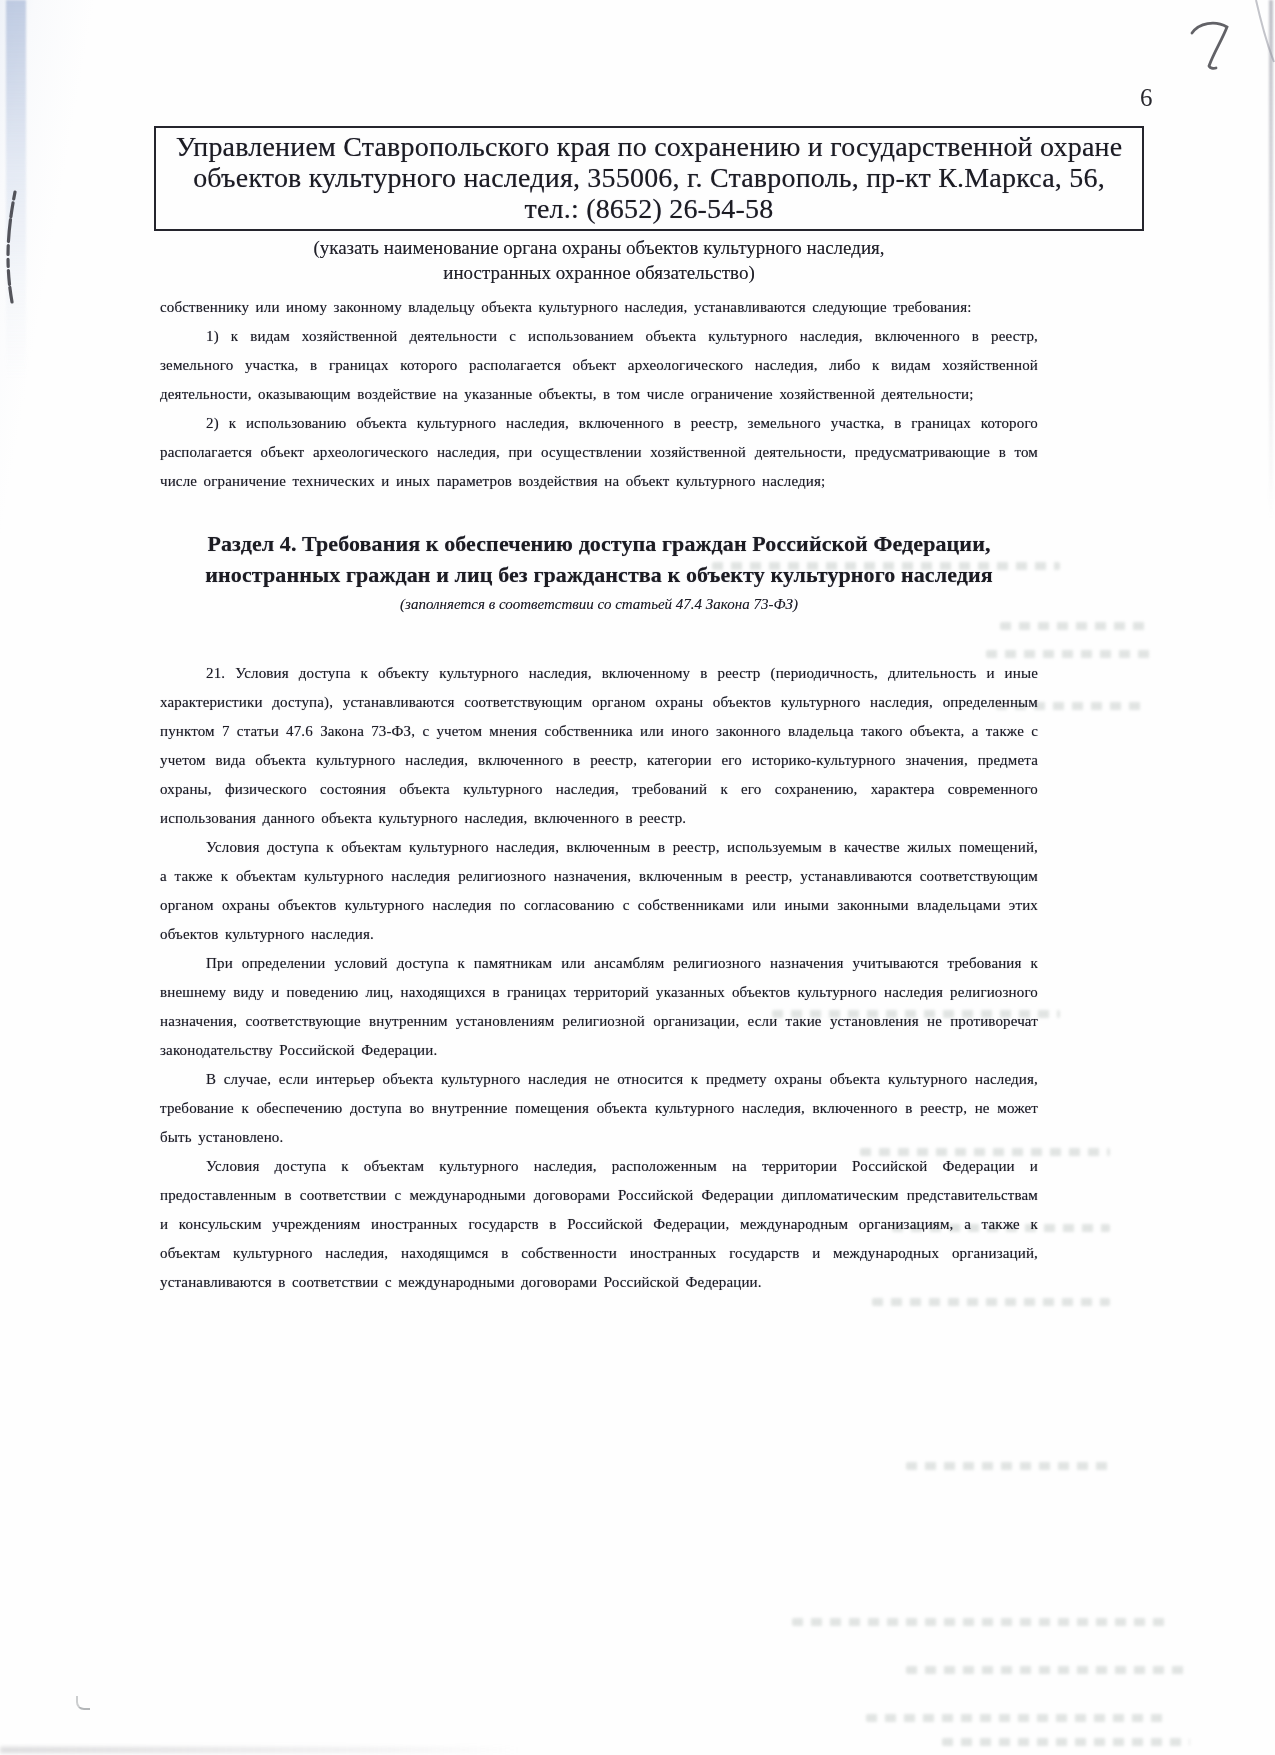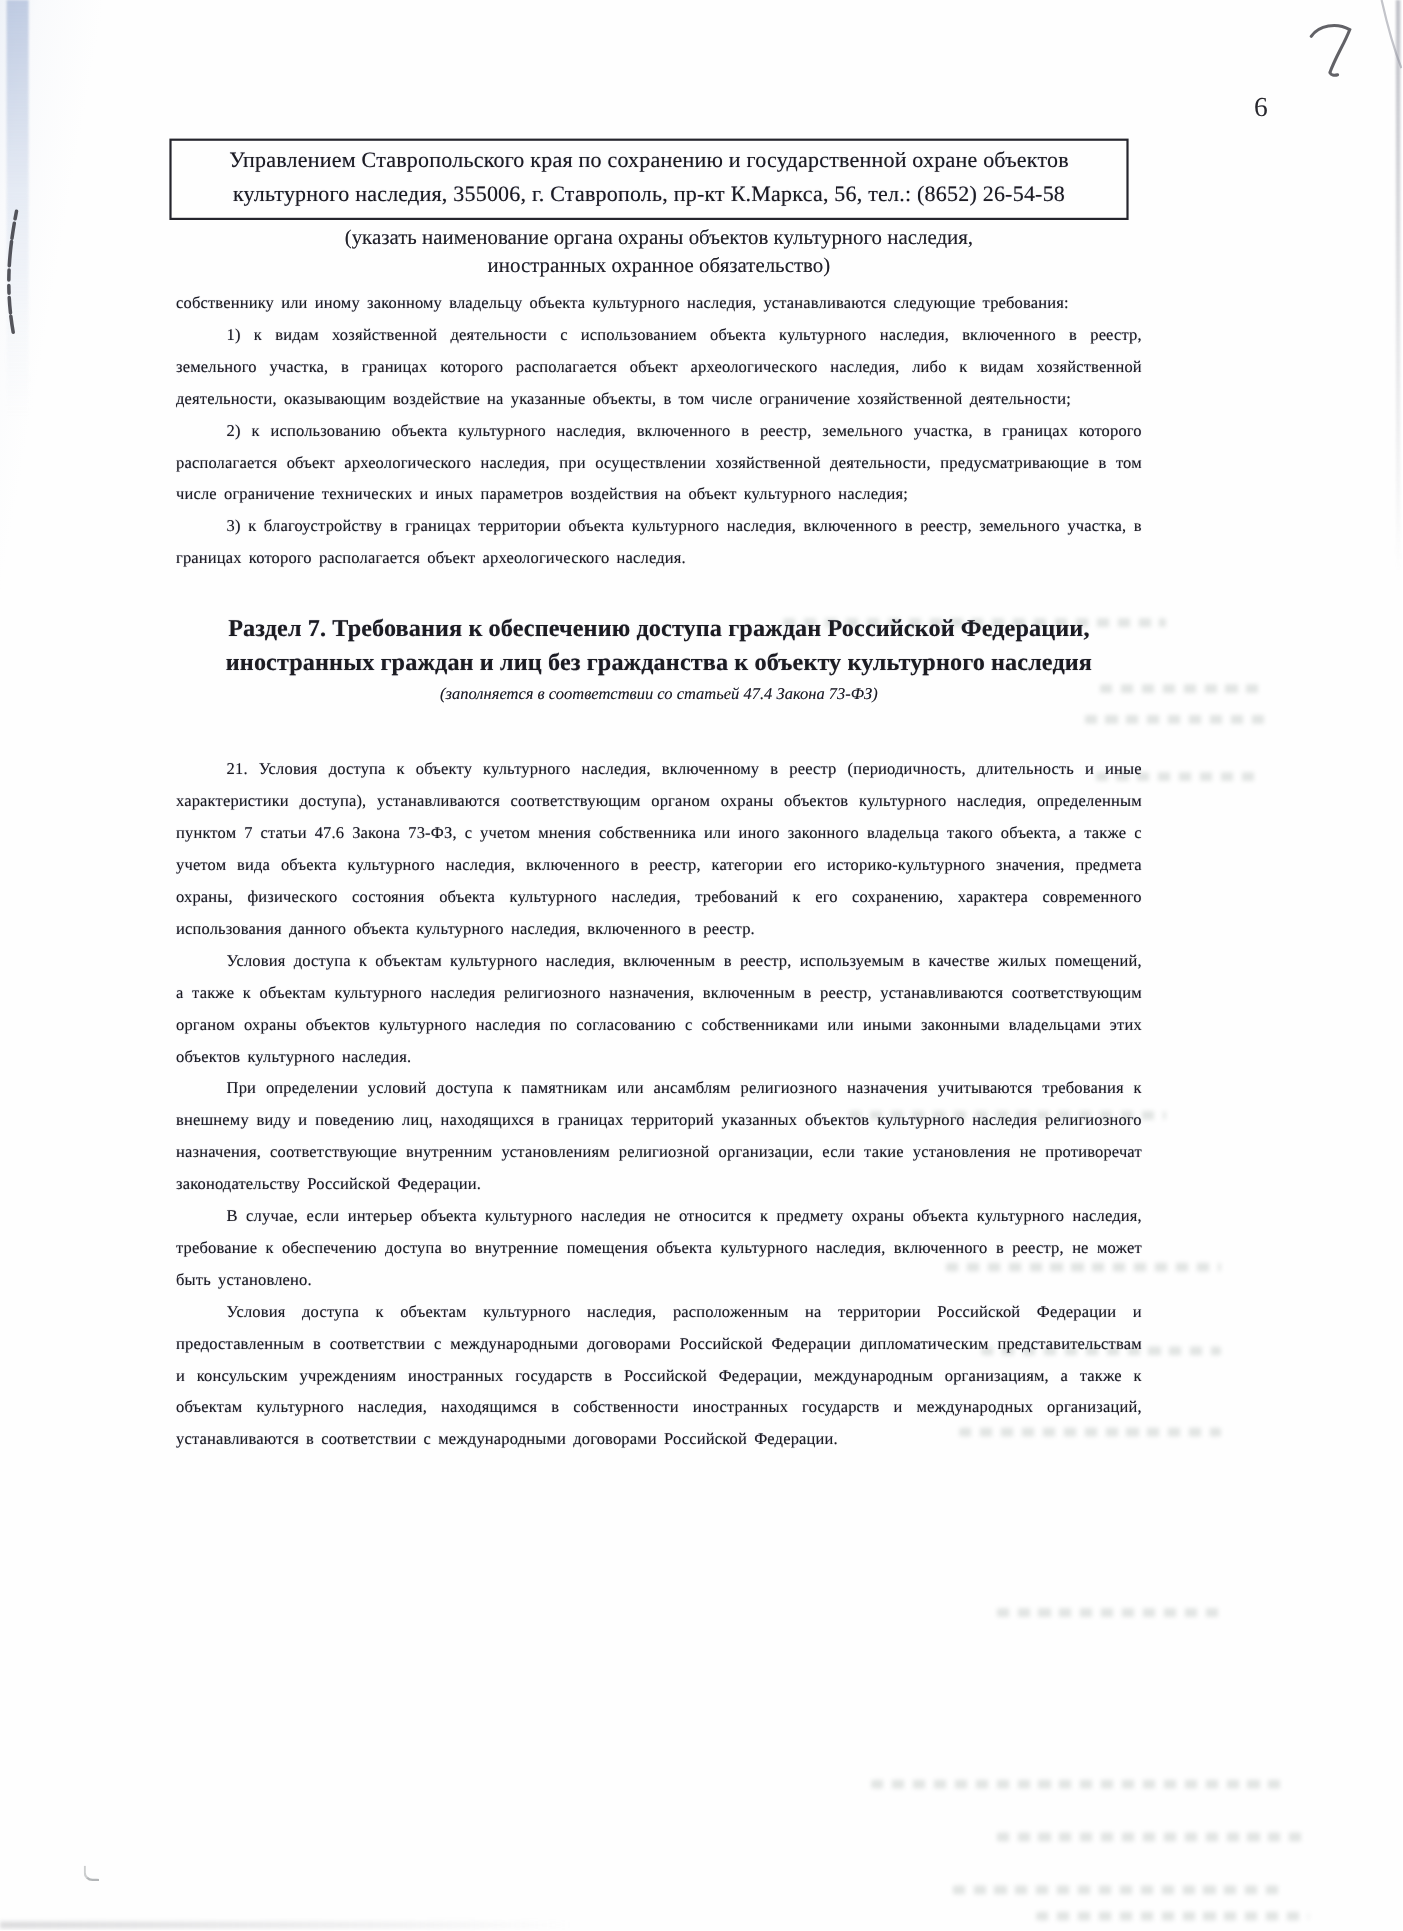--- a/index.html
+++ b/index.html
@@ -44,25 +44,25 @@
   
   .pagenum{
     position:absolute;left:1140px;top:84px;
     font-size:25px;color:#28282e;
   }
   .hand7{position:absolute;left:1186px;top:16px;}
   
   .content{position:absolute;left:160px;top:126px;width:878px;}
   .org-box{
     box-sizing:border-box;
-    margin-left:-6px;width:872px;
+    margin-left:-6px;width:990px;
     border:2.5px solid #25252d;
     padding:3px 10px 5px;
     text-align:center;
-    font-size:20px;line-height:31px;
+    font-size:28px;line-height:31px;
     letter-spacing:.2px;
     text-shadow:0 0 .7px rgba(25,25,70,.55);
   }
   .caption{
     margin-top:4px;text-align:center;
     font-size:19px;line-height:25px;color:#222228;
     text-shadow:0 0 .5px rgba(25,25,70,.45);
   }
   p{
     margin:0;text-align:justify;
@@ -125,23 +125,22 @@
     <div class="org-box">Управлением Ставропольского края по сохранению и государственной охране объектов культурного наследия, 355006, г. Ставрополь, пр-кт К.Маркса, 56, тел.: (8652) 26-54-58</div>
 
     <div class="caption">
       <div>(указать наименование органа охраны объектов культурного наследия,</div>
       <div>иностранных охранное обязательство)</div>
     </div>
 
     <p class="first">собственнику или иному законному владельцу объекта культурного наследия, устанавливаются следующие требования:</p>
     <p class="ind">1) к видам хозяйственной деятельности с использованием объекта культурного наследия, включенного в реестр, земельного участка, в границах которого располагается объект археологического наследия, либо к видам хозяйственной деятельности, оказывающим воздействие на указанные объекты, в том числе ограничение хозяйственной деятельности;</p>
     <p class="ind">2) к использованию объекта культурного наследия, включенного в реестр, земельного участка, в границах которого располагается объект археологического наследия, при осуществлении хозяйственной деятельности, предусматривающие в том числе ограничение технических и иных параметров воздействия на объект культурного наследия;</p>
-    <p class="ind">3) к благоустройству в границах территории объекта культурного наследия, включенного в реестр, земельного участка, в границах которого располагается объект археологического наследия.</p>
 
-    <div class="sec-heading">Раздел 7. Требования к обеспечению доступа граждан Российской Федерации, иностранных граждан и лиц без гражданства к объекту культурного наследия</div>
+    <div class="sec-heading">Раздел 4. Требования к обеспечению доступа граждан Российской Федерации, иностранных граждан и лиц без гражданства к объекту культурного наследия</div>
     <div class="sec-sub">(заполняется в соответствии со статьей 47.4 Закона 73-ФЗ)</div>
 
     <div class="sec-body">
       <p class="ind">21. Условия доступа к объекту культурного наследия, включенному в реестр (периодичность, длительность и иные характеристики доступа), устанавливаются соответствующим органом охраны объектов культурного наследия, определенным пунктом 7 статьи 47.6 Закона 73-ФЗ, с учетом мнения собственника или иного законного владельца такого объекта, а также с учетом вида объекта культурного наследия, включенного в реестр, категории его историко-культурного значения, предмета охраны, физического состояния объекта культурного наследия, требований к его сохранению, характера современного использования данного объекта культурного наследия, включенного в реестр.</p>
       <p class="ind">Условия доступа к объектам культурного наследия, включенным в реестр, используемым в качестве жилых помещений, а также к объектам культурного наследия религиозного назначения, включенным в реестр, устанавливаются соответствующим органом охраны объектов культурного наследия по согласованию с собственниками или иными законными владельцами этих объектов культурного наследия.</p>
       <p class="ind">При определении условий доступа к памятникам или ансамблям религиозного назначения учитываются требования к внешнему виду и поведению лиц, находящихся в границах территорий указанных объектов культурного наследия религиозного назначения, соответствующие внутренним установлениям религиозной организации, если такие установления не противоречат законодательству Российской Федерации.</p>
       <p class="ind">В случае, если интерьер объекта культурного наследия не относится к предмету охраны объекта культурного наследия, требование к обеспечению доступа во внутренние помещения объекта культурного наследия, включенного в реестр, не может быть установлено.</p>
       <p class="ind">Условия доступа к объектам культурного наследия, расположенным на территории Российской Федерации и предоставленным в соответствии с международными договорами Российской Федерации дипломатическим представительствам и консульским учреждениям иностранных государств в Российской Федерации, международным организациям, а также к объектам культурного наследия, находящимся в собственности иностранных государств и международных организаций, устанавливаются в соответствии с международными договорами Российской Федерации.</p>
     </div>
 

